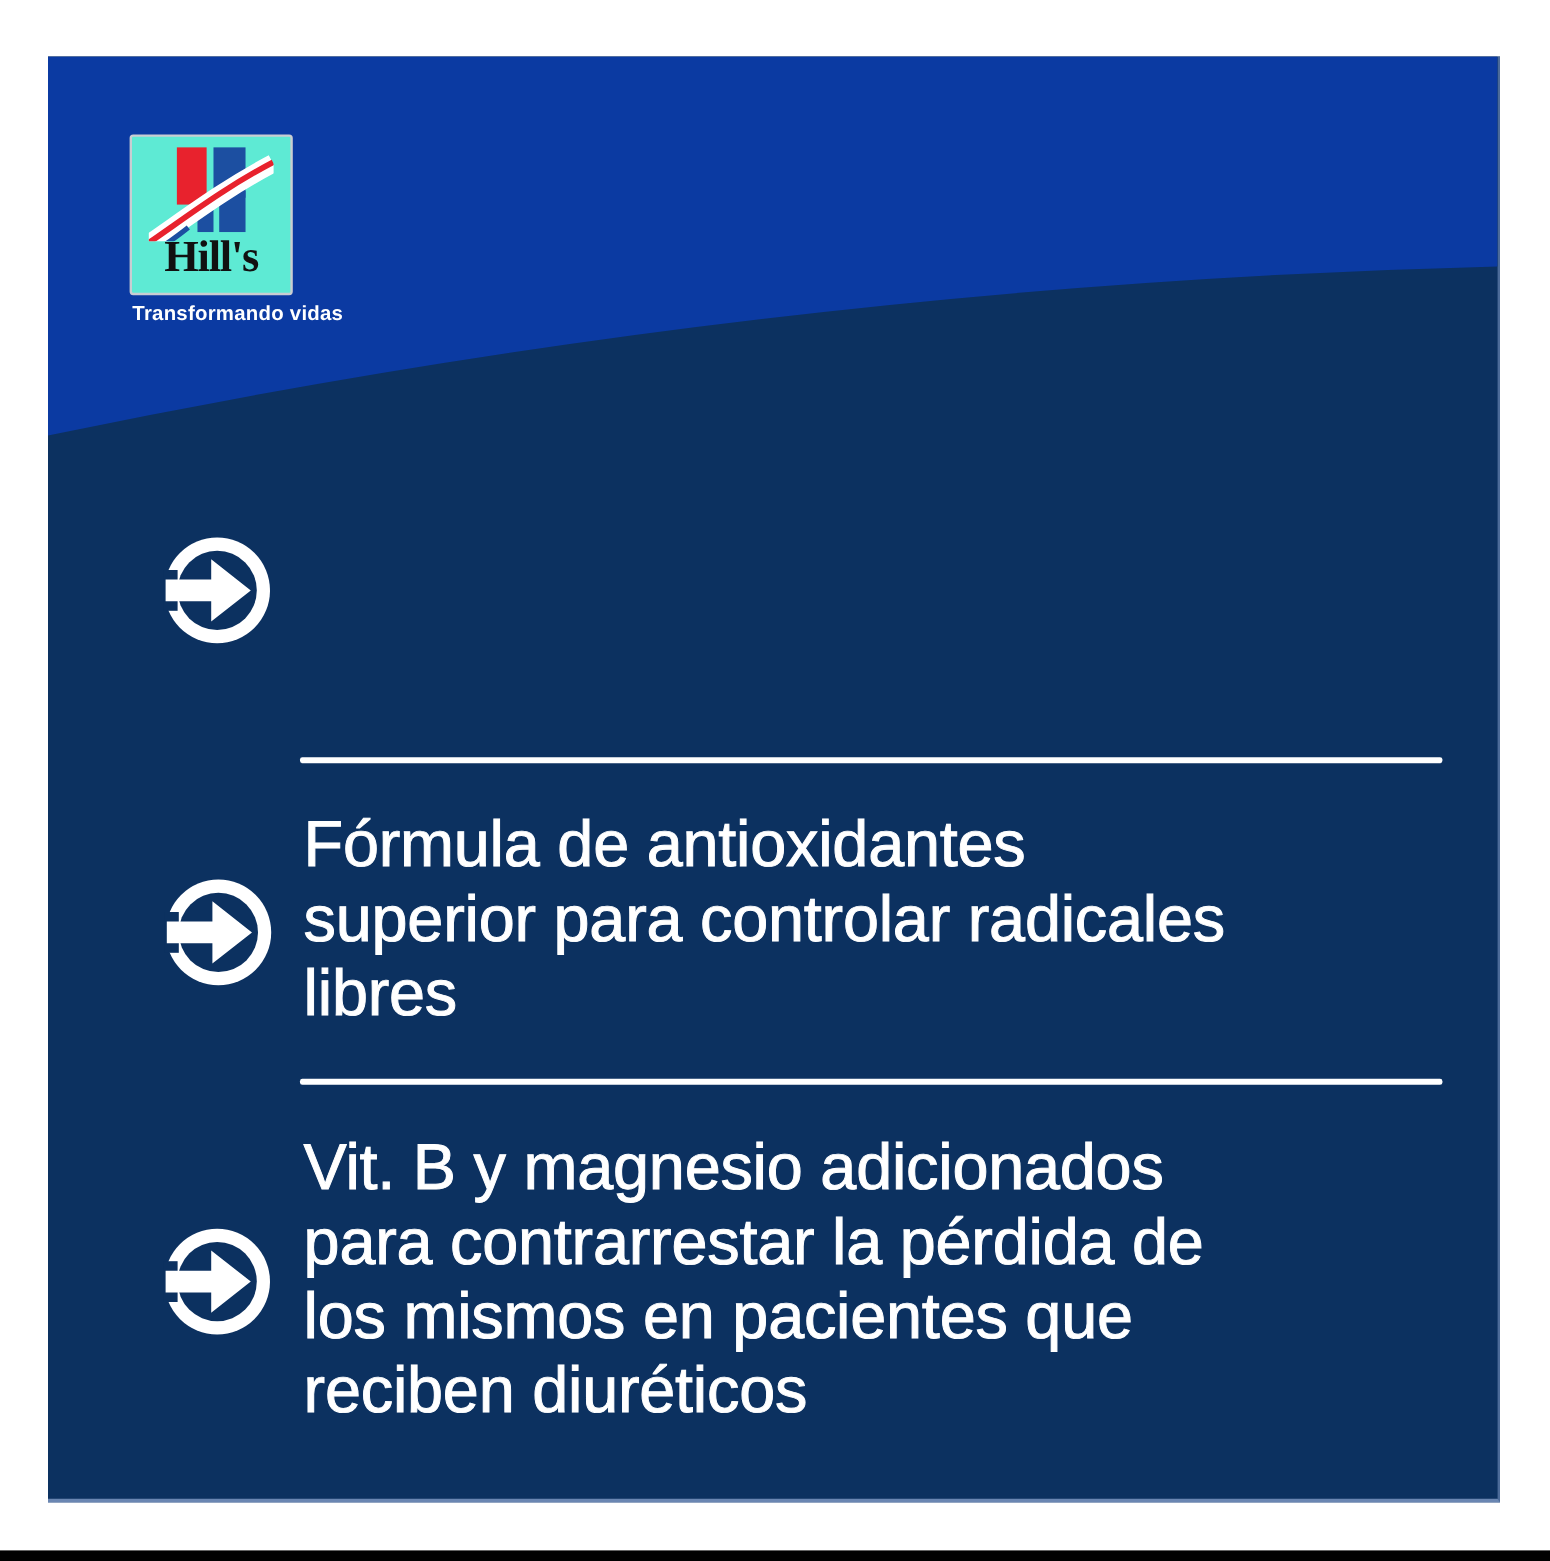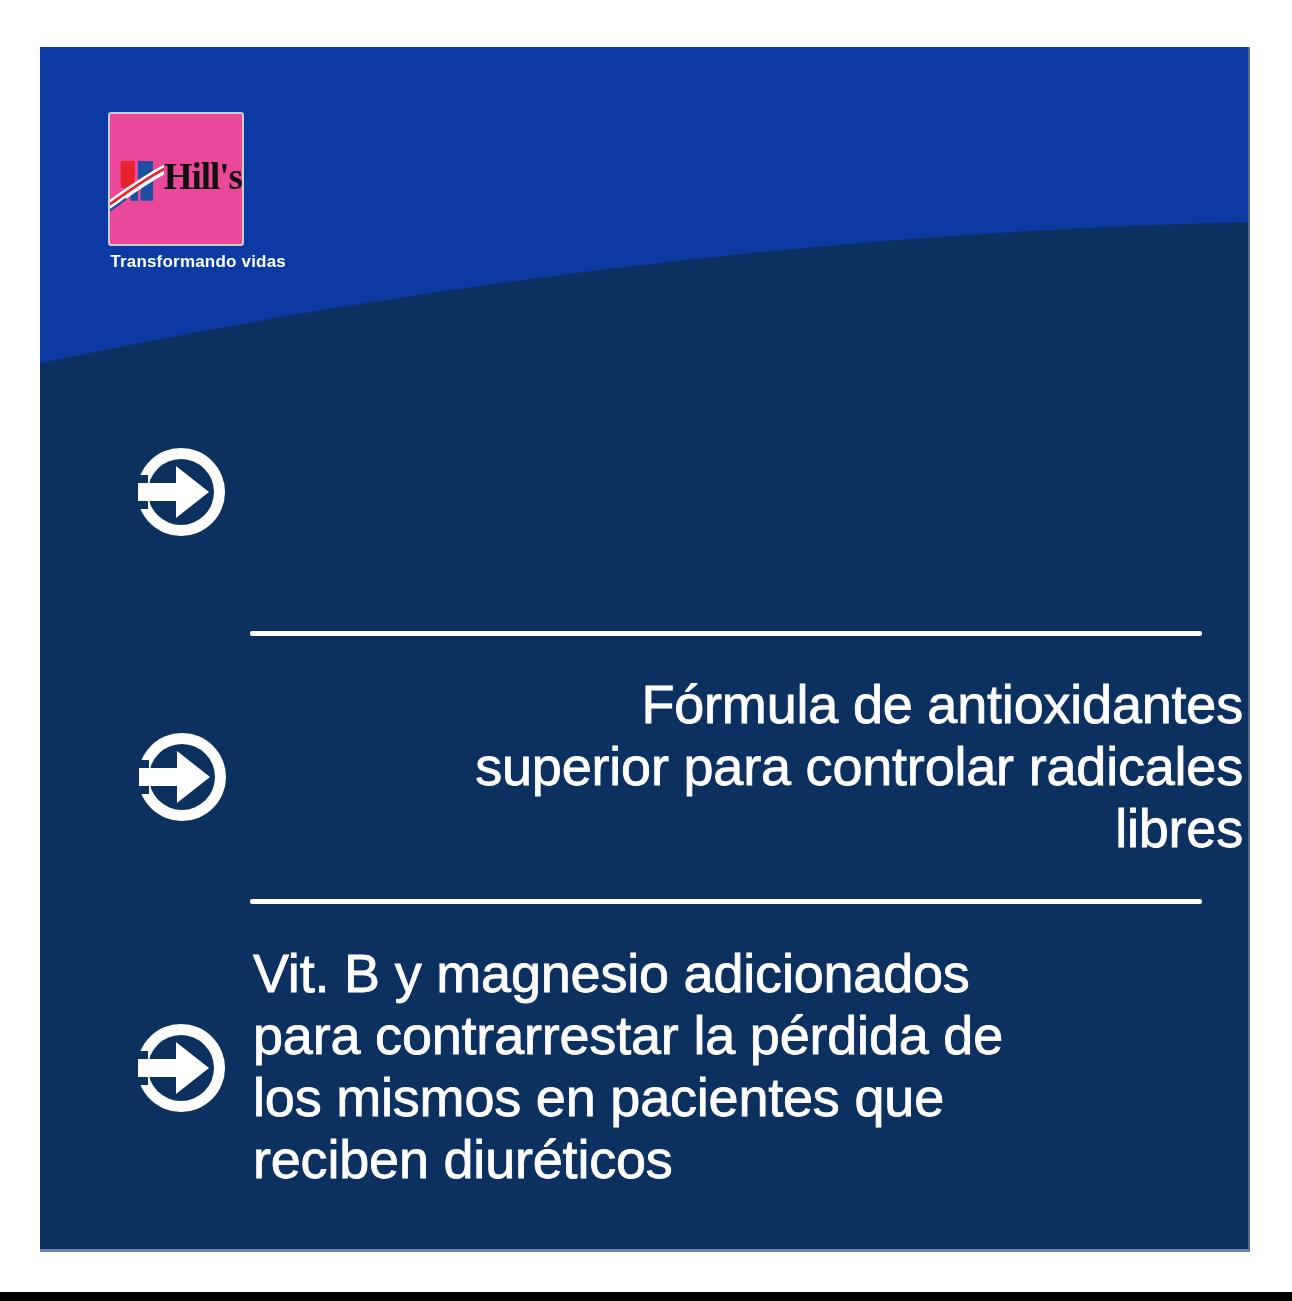--- a/index.html
+++ b/index.html
@@ -10,43 +10,43 @@
   .card{
     position:absolute;left:40px;top:47px;width:1208px;height:1202px;
     background:#0c3160;
     border-right:2px solid rgba(130,156,199,.55);
     border-bottom:3px solid rgba(130,156,199,.8);
     box-sizing:content-box;
   }
   .header-swoosh{position:absolute;left:0;top:0;width:1208px;height:330px;display:block;}
   .logo-box{
     position:absolute;left:68px;top:65px;width:136px;height:134px;
-    background:#ec4899;border:2px solid #c9cdd2;border-radius:3px;
-    box-sizing:border-box;display:flex;flex-direction:row;align-items:center;
+    background:#5eead4;border:2px solid #c9cdd2;border-radius:3px;
+    box-sizing:border-box;display:flex;flex-direction:column;align-items:center;
   }
   .logo-mark{display:block;margin-top:5px;}
   .logo-word{
     font-family:"Liberation Serif","DejaVu Serif",serif;font-weight:700;
     font-size:37px;line-height:36px;color:#111111;letter-spacing:-1px;margin-top:-4px;
   }
   .logo-tagline{
     position:absolute;left:26px;top:205px;width:220px;text-align:right;
     color:#ffffff;font-weight:700;font-size:17px;letter-spacing:.2px;
   }
   .page-title{
     position:absolute;left:204px;top:80px;width:1004px;text-align:center;
     color:#ffffff;font-weight:700;font-size:68px;line-height:1;
     letter-spacing:1px;-webkit-text-stroke:1.6px #ffffff;
   }
   .benefit-text{
     position:absolute;left:213px;width:990px;color:#ffffff;
     font-size:54px;line-height:62px;white-space:pre-line;
     -webkit-text-stroke:.8px #ffffff;letter-spacing:-0.2px;
   }
-  .bt-1{top:306px;} .bt-2{top:626px;text-align:right;} .bt-3{top:895px;}
+  .bt-1{top:306px;} .bt-2{top:626px;} .bt-3{top:895px;}
   .arrow-icon{position:absolute;width:90px;height:90px;}
   .ai-1{left:96px;top:400px;} .ai-2{left:97px;top:685px;} .ai-3{left:96px;top:976px;}
   .divider{
     position:absolute;left:210px;width:952px;height:5px;background:#ffffff;border-radius:2px;
   }
   .dv-1{top:584px;} .dv-2{top:852px;}
   .footer-bar{position:absolute;left:0;top:1292px;width:1292px;height:9px;background:#000000;}
 </style>
 </head>
 <body>

